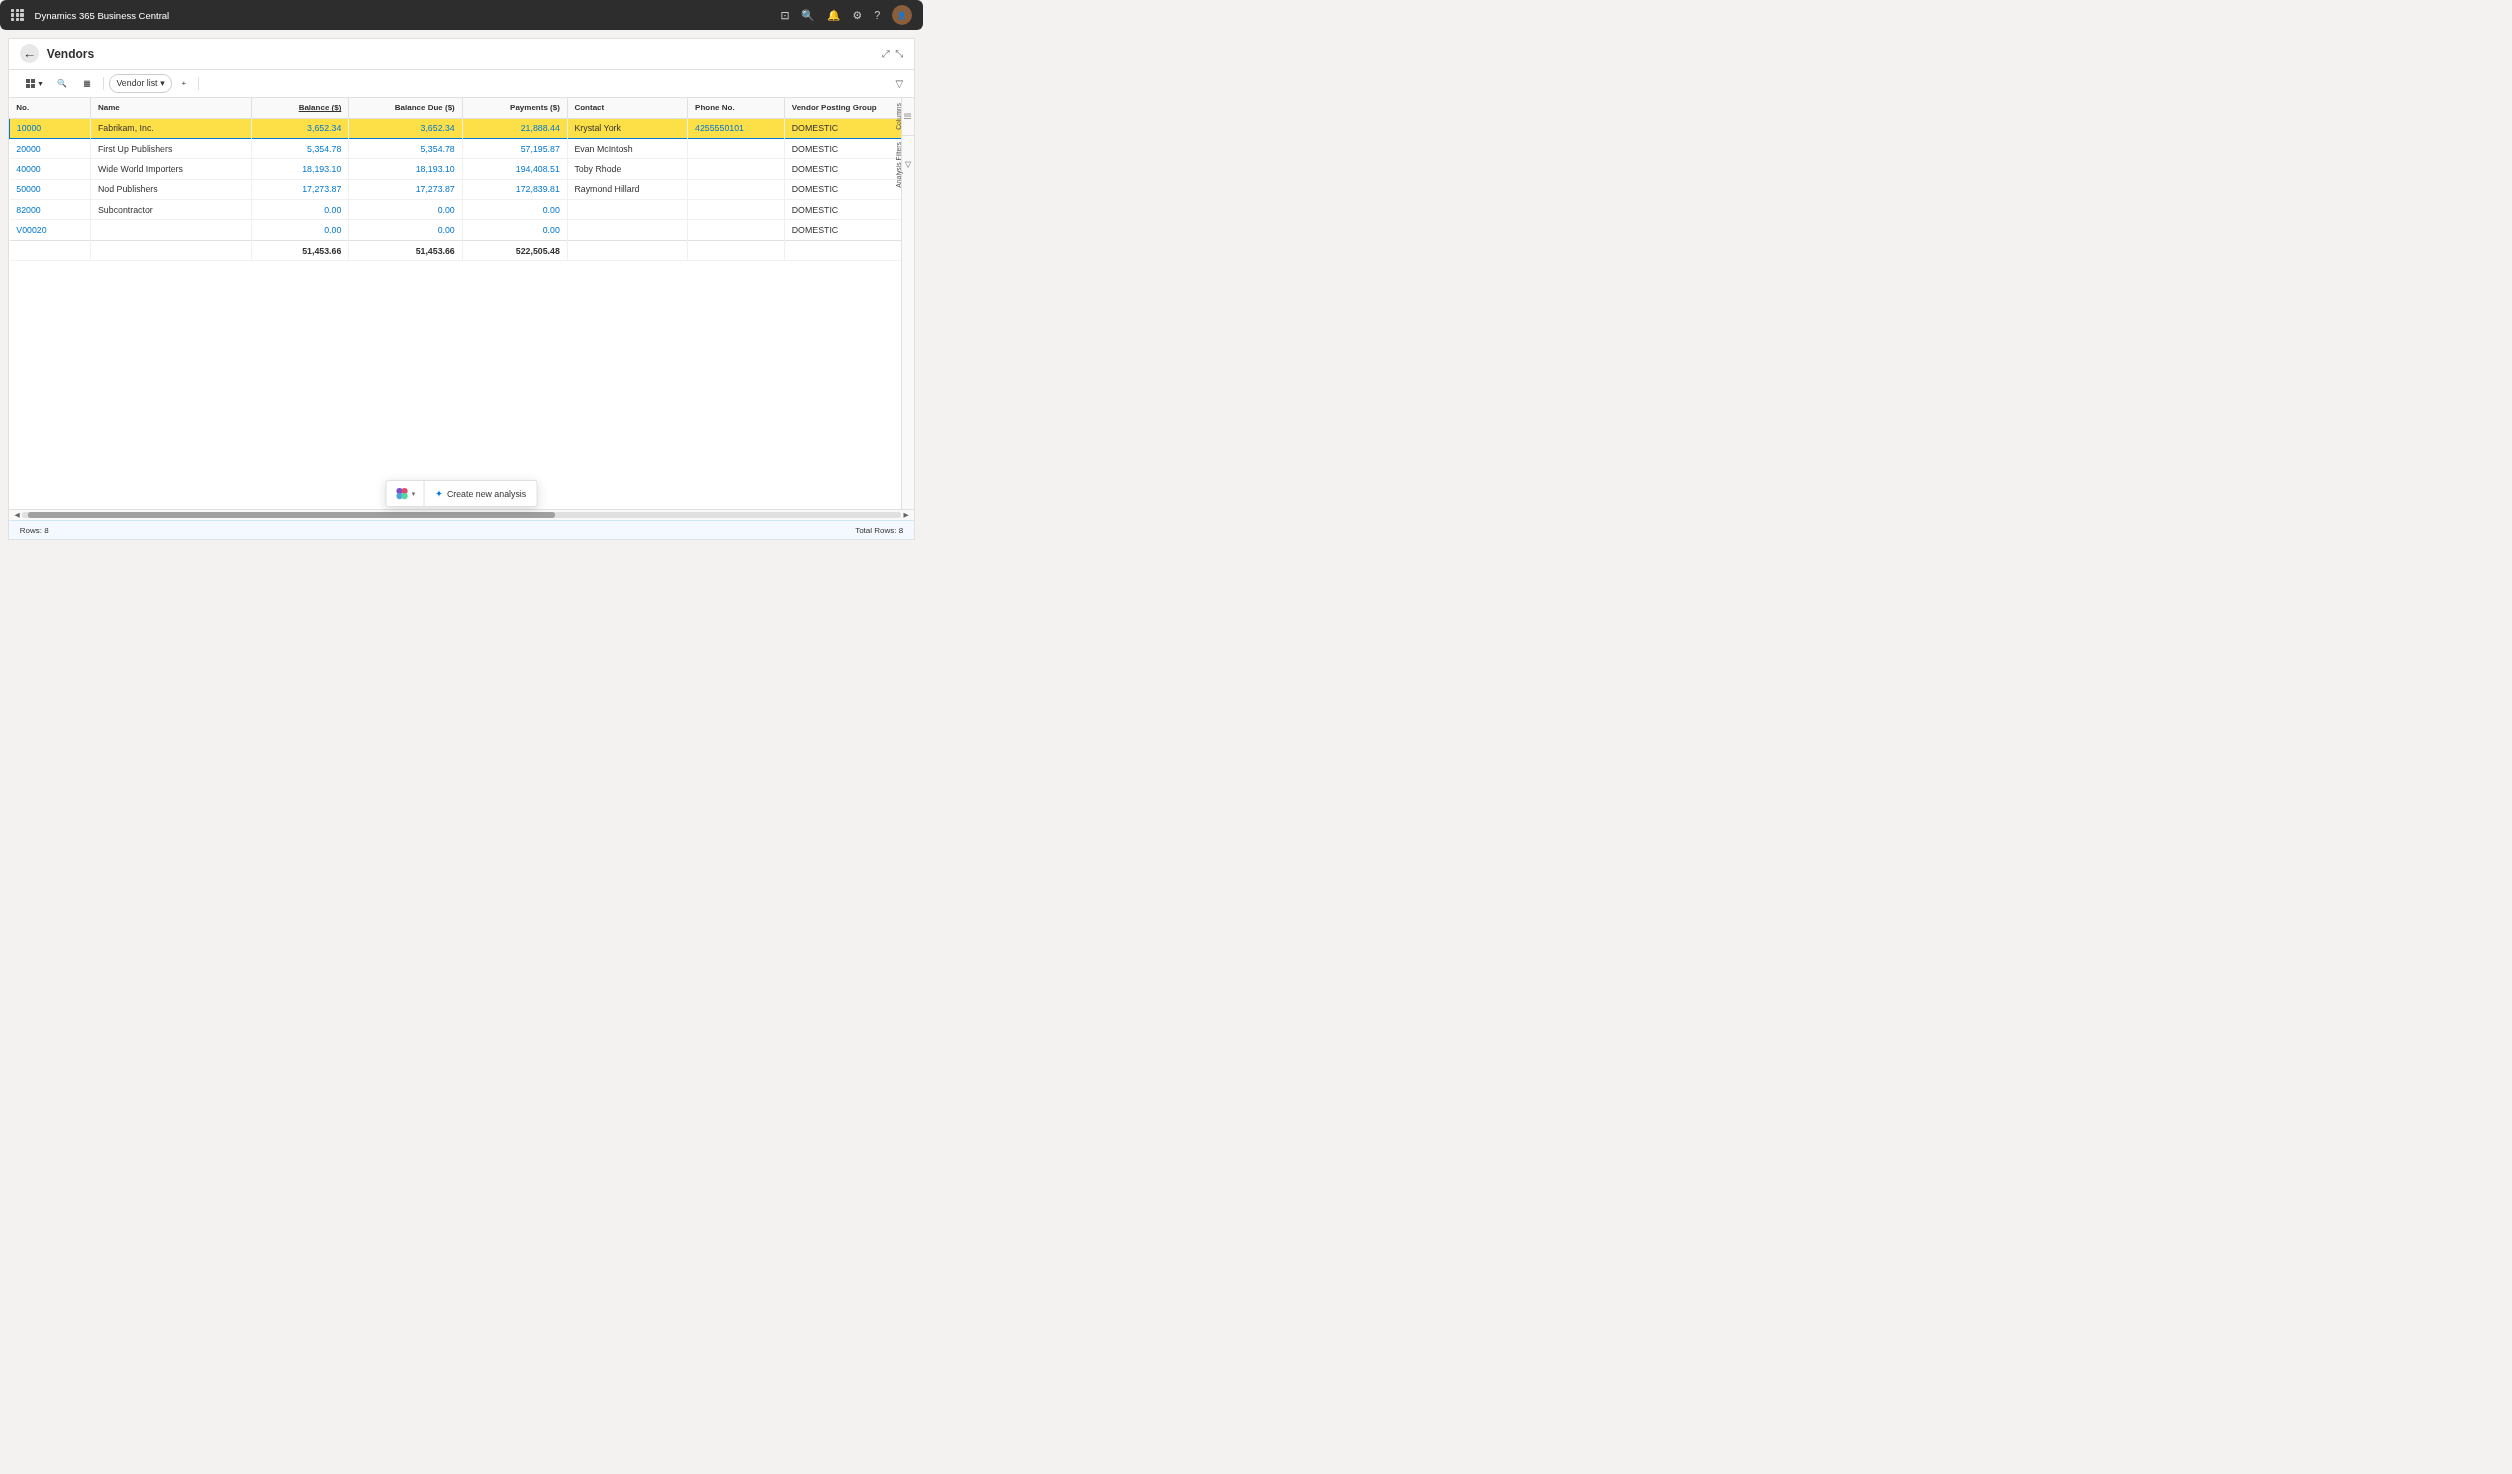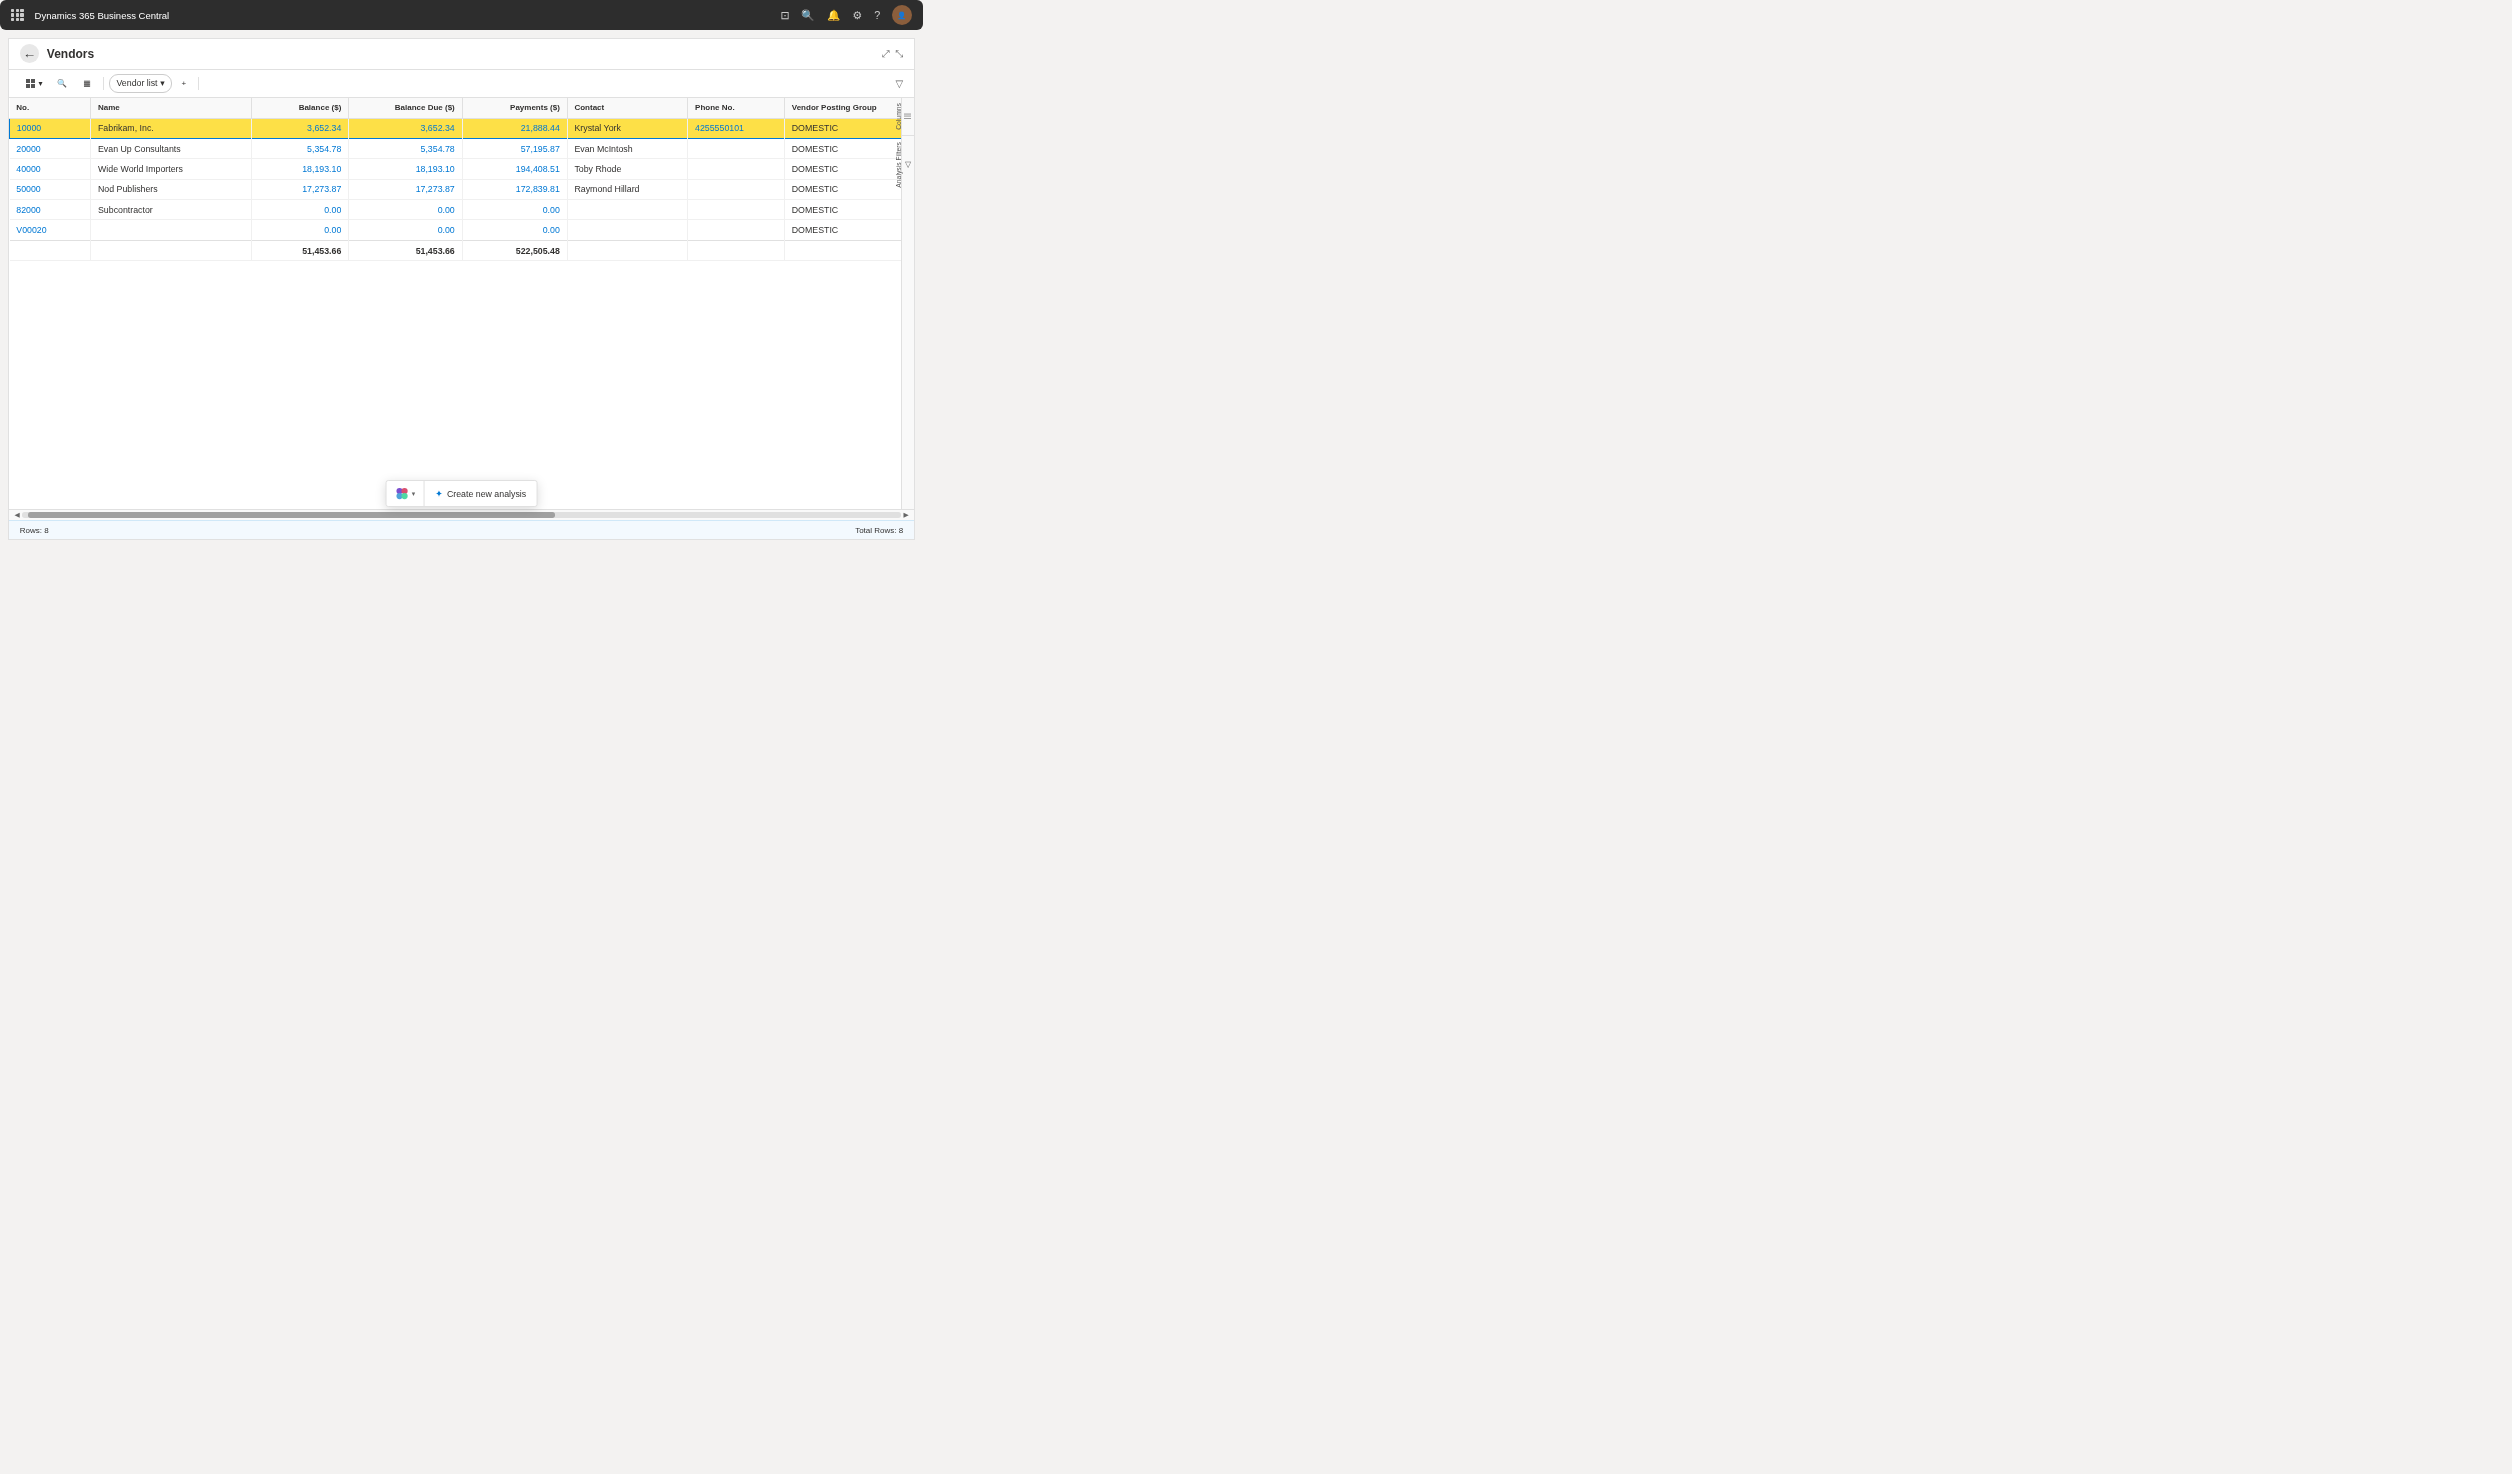--- a/index.html
+++ b/index.html
@@ -429,21 +429,21 @@
       <div class="toolbar-separator"></div>
       <span class="toolbar-filter-icon">▽</span>
     </div>
 
     <div class="table-container" style="position:relative;">
       <table>
         <thead>
           <tr>
             <th class="col-no">No.</th>
             <th class="col-name">Name</th>
-            <th class="col-balance" style="text-align:right;">Balance ($)</th>
+            <th class="col-balance" style="text-align:right;text-decoration:underline;">Balance ($)</th>
             <th class="col-balance-due" style="text-align:right;">Balance Due ($)</th>
             <th class="col-payments" style="text-align:right;">Payments ($)</th>
             <th class="col-contact">Contact</th>
             <th class="col-phone">Phone No.</th>
             <th class="col-vendor-group">Vendor Posting Group</th>
           </tr>
         </thead>
         <tbody id="table-body">
 
         <tr class="selected">
@@ -451,21 +451,21 @@
       <td class="col-name">Fabrikam, Inc.</td>
       <td class="td-number-link col-balance" style="text-align:right;color:#0078d4">3,652.34</td>
       <td class="td-number-link col-balance-due" style="text-align:right;color:#0078d4">3,652.34</td>
       <td class="td-number-link col-payments" style="text-align:right;color:#0078d4">21,888.44</td>
       <td class="col-contact">Krystal York</td>
       <td class="col-phone td-phone">4255550101</td>
       <td class="col-vendor-group">DOMESTIC</td>
     </tr>
             <tr>
       <td class="td-link col-no">20000</td>
-      <td class="col-name">Evan Up Consultants</td>
+      <td class="col-name">First Up Publishers</td>
       <td class="td-number-link col-balance" style="text-align:right;color:#0078d4">5,354.78</td>
       <td class="td-number-link col-balance-due" style="text-align:right;color:#0078d4">5,354.78</td>
       <td class="td-number-link col-payments" style="text-align:right;color:#0078d4">57,195.87</td>
       <td class="col-contact">Evan McIntosh</td>
       <td class="col-phone "></td>
       <td class="col-vendor-group">DOMESTIC</td>
     </tr>
             <tr>
       <td class="td-link col-no">40000</td>
       <td class="col-name">Wide World Importers</td>

